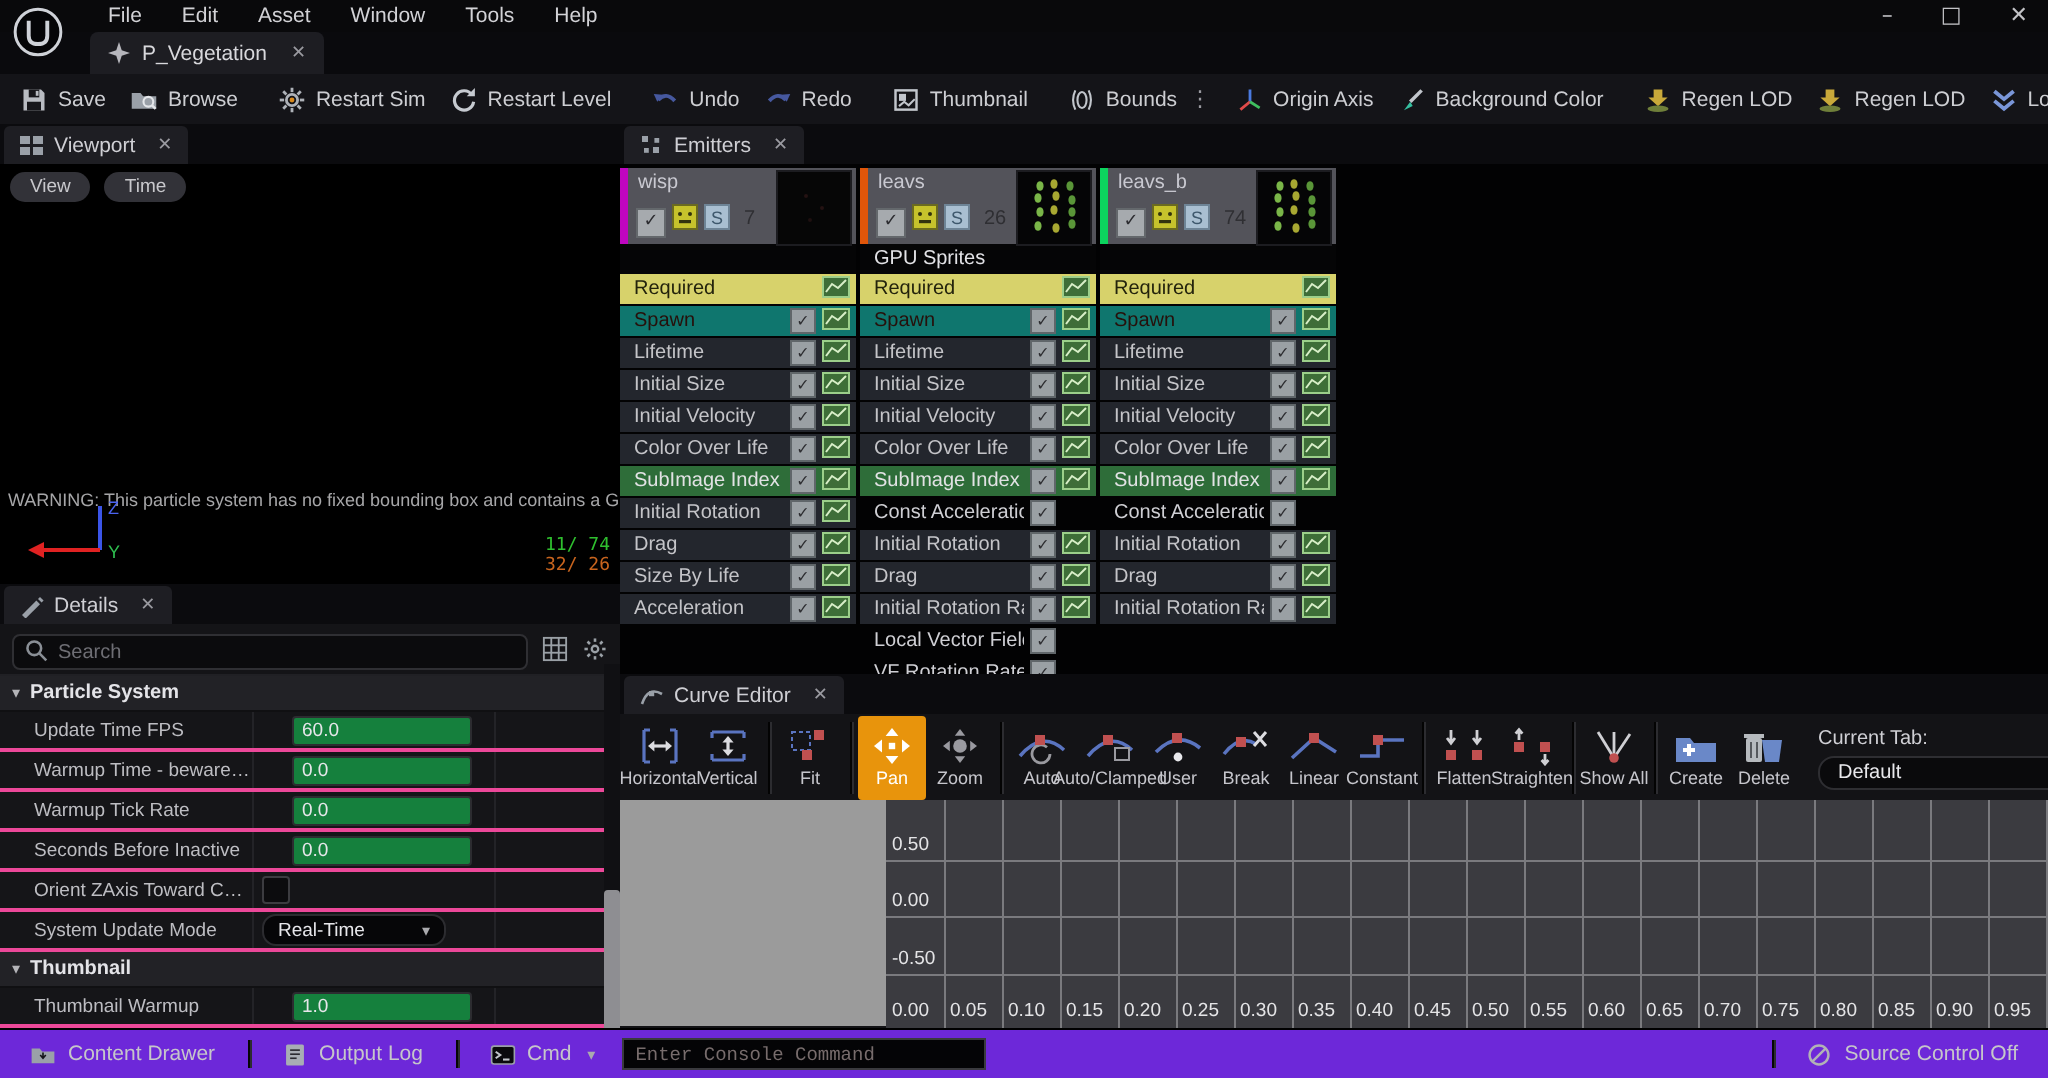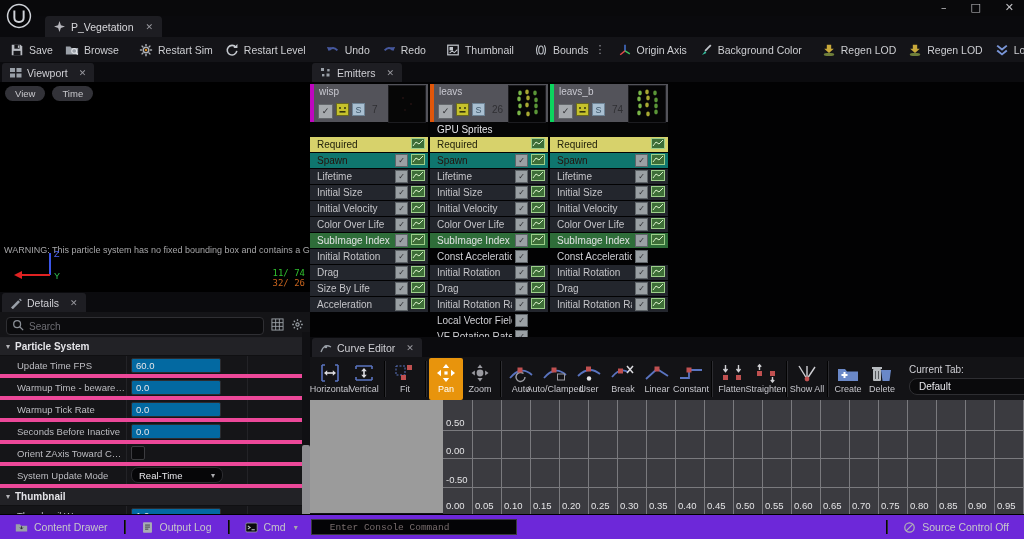--- a/index.html
+++ b/index.html
@@ -42,25 +42,25 @@
   
   .d-body{position:absolute;top:20px;left:0;right:0;bottom:0;background:#151518;}
   .d-search{height:25px;display:flex;align-items:center;padding:0 6px;gap:7px;background:#141417;border-bottom:1px solid #202024;}
   .d-searchbox{flex:1;position:relative;height:18px;}
   .d-searchbox input{width:100%;height:18px;box-sizing:border-box;background:#0b0b0d;border:1px solid #2f2f33;border-radius:4px;color:#c8c8cc;font-size:10px;padding:0 16px 0 22px;font-family:inherit;outline:none;}
   .d-searchbox input::placeholder{color:#6e6e74;}
   .d-searchbox .icon{position:absolute;left:6px;top:3px;}
   .d-rows{}
   .d-header{height:17px;background:#222226;display:flex;align-items:center;padding-left:6px;gap:5px;font-size:10px;font-weight:bold;color:#e4e4e8;border-bottom:1px solid #101012;}
   .d-header .tri{font-family:"DejaVu Sans",sans-serif;font-size:8px;color:#b4b4b8;font-weight:normal;}
-  .d-row{height:18px;display:flex;align-items:center;border-bottom:4px solid #ec4899;}
+  .d-row{height:18px;display:flex;align-items:center;border-bottom:2px solid #ec4899;}
   .d-label{width:109px;padding-left:17px;font-size:9.5px;color:#bdbdc2;white-space:nowrap;overflow:hidden;text-overflow:ellipsis;flex:none;}
   .d-val{flex:1;display:flex;align-items:center;border-left:1px solid #232327;height:100%;padding-left:4px;}
   .d-reset{width:62px;border-left:1px solid #232327;height:100%;flex:none;}
-  .d-input{width:80px;height:13px;background:#0369a1;border:1px solid #2c2c30;border-radius:2px;color:#e6e6ea;font-size:9.5px;padding:0 4px;font-family:inherit;outline:none;}
+  .d-input{width:80px;height:13px;background:#15803d;border:1px solid #2c2c30;border-radius:2px;color:#e6e6ea;font-size:9.5px;padding:0 4px;font-family:inherit;outline:none;margin-left:15px;}
   .d-chk{width:12px;height:12px;background:#0c0c0e;border:1px solid #3c3c40;border-radius:2px;}
   .d-dd{min-width:76px;height:14px;background:#060608;border:1px solid #2c2c30;border-radius:7px;display:flex;align-items:center;font-size:9.5px;color:#e6e6ea;padding:0 7px;gap:10px;}
   .d-dd .caret{margin-left:auto;font-family:"DejaVu Sans",sans-serif;font-size:8px;color:#aaaaae;}
   .d-scroll{position:absolute;right:0;top:20px;bottom:0;width:8px;background:#101013;}
   .d-thumb{position:absolute;right:0;width:8px;top:113px;height:110px;background:#8e8e92;border-radius:2px;}
 
   
   .em-body{position:absolute;top:20px;left:0;right:0;bottom:0;background:#020203;display:flex;gap:2px;padding-top:2px;box-sizing:border-box;overflow:hidden;}
   .e-col{width:118px;flex:none;position:relative;}
   .e-head{height:38px;background:#53535a;position:relative;}
@@ -98,36 +98,44 @@
   .hline{position:absolute;left:0;right:0;height:1px;background:#7a7a7e;}
   .vline{position:absolute;top:0;bottom:0;width:1px;background:#7a7a7e;}
   .ylab{position:absolute;font-size:9.5px;color:#e4e4e6;}
   .xlab{position:absolute;top:100px;font-size:9.5px;color:#e4e4e6;}
 
   
   .statusbar{position:absolute;left:0;bottom:0;right:0;height:24px;background:#6d28d9;border-top:1px solid #000;display:flex;align-items:center;padding:0 8px;gap:6px;}
   .sb-item{display:flex;align-items:center;gap:6px;font-size:10.5px;color:#c6c6ca;padding:0 7px;white-space:nowrap;}
   .sb-sep{width:1px;height:14px;background:#060606;box-shadow:1px 0 0 #2c2c30;margin:0 3px;}
   .sb-caret{font-family:"DejaVu Sans",sans-serif;font-size:8px;color:#aaaaae;margin-left:2px;}
-  .console{width:168px;height:14px;background:#040406;border:1px solid #3a3a3e;color:#8a7c7c;font-family:"Liberation Mono",monospace;font-size:9.5px;padding:0 18px;outline:none;}
+  .console{width:168px;height:14px;background:#040406;border:1px solid #3a3a3e;color:#8a7c7c;font-family:"Liberation Mono",monospace;font-size:9.5px;padding:0 6px;outline:none;}
   .console::placeholder{color:#776c6c;}
   .sb-spacer{flex:1;}
 </style>
 </head>
 <body>
 
 <div class="app">
 
   <div class="titlebar">
     <span class="logo icon">
         <svg width="26" height="26" viewBox="0 0 28 28">
           <circle cx="14" cy="14" r="12.3" fill="#050507" stroke="#cfd2d8" stroke-width="1.6"></circle>
           <path d="M9 8 v8 q0 4.5 5 4.5 5 0 5-4.5 V8" fill="none" stroke="#cfd2d8" stroke-width="2.1"></path>
         </svg>
       </span>
+    <div class="menubar" id="menubar">
+        <span class="menu-item">File</span>
+        <span class="menu-item">Edit</span>
+        <span class="menu-item">Asset</span>
+        <span class="menu-item">Window</span>
+        <span class="menu-item">Tools</span>
+        <span class="menu-item">Help</span>
+      </div>
     <div class="winctrl">
       <span class="wbtn sym">–</span>
       <span class="wbtn sym">□</span>
       <span class="wbtn sym">✕</span>
     </div>
   </div>
 
   <div class="tabstrip">
     <div class="asset-tab">
       <span class="icon">

